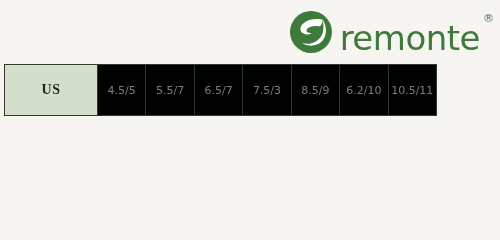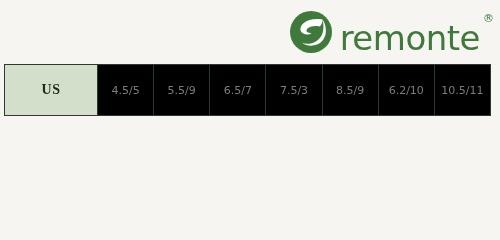--- a/index.html
+++ b/index.html
@@ -53,21 +53,21 @@
     align-self: flex-start;
     margin-left: -4px;
     margin-top: 6px;
   }
 
   
   .size-table {
     position: absolute;
     left: 4px;
     top: 64px;
-    width: 487px;
+    width: 433px;
     border-collapse: collapse;
     table-layout: fixed;
   }
   .size-table td {
     border: 1px solid #2f3a2e;
     height: 50px;
     text-align: center;
     vertical-align: middle;
     background: #000000;
     color: #7d7d78;
@@ -99,21 +99,21 @@
     </svg>
     <span class="brand-word">remonte</span>
     <span class="brand-reg">®</span>
   </div>
 
   <table class="size-table">
     <tbody>
       <tr>
         <td class="row-label">US</td>
         <td>4.5/5</td>
-        <td>5.5/9</td>
+        <td>5.5/7</td>
         <td>6.5/7</td>
         <td>7.5/3</td>
         <td>8.5/9</td>
         <td>6.2/10</td>
         <td>10.5/11</td>
       </tr>
     </tbody>
   </table>
 
 </div>

